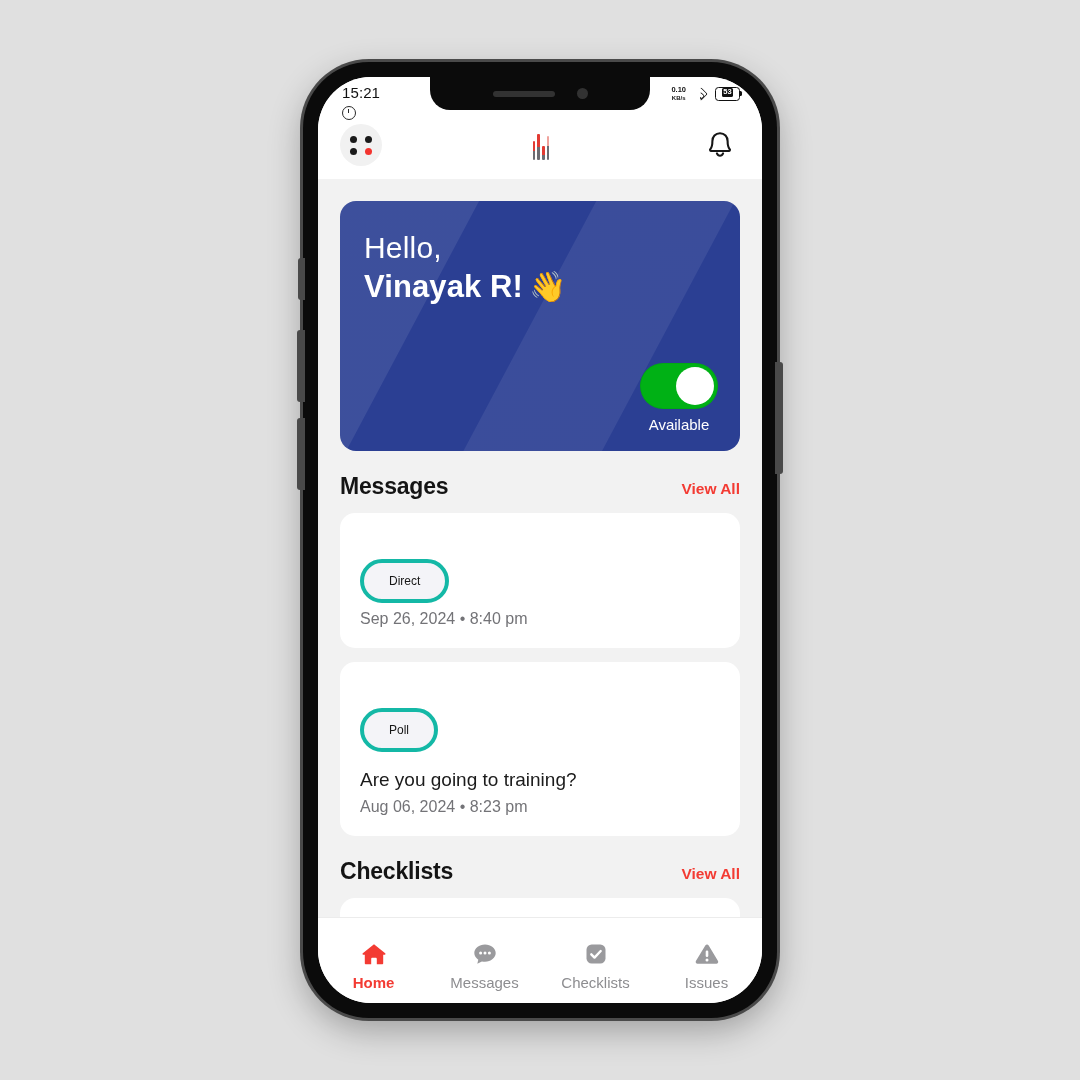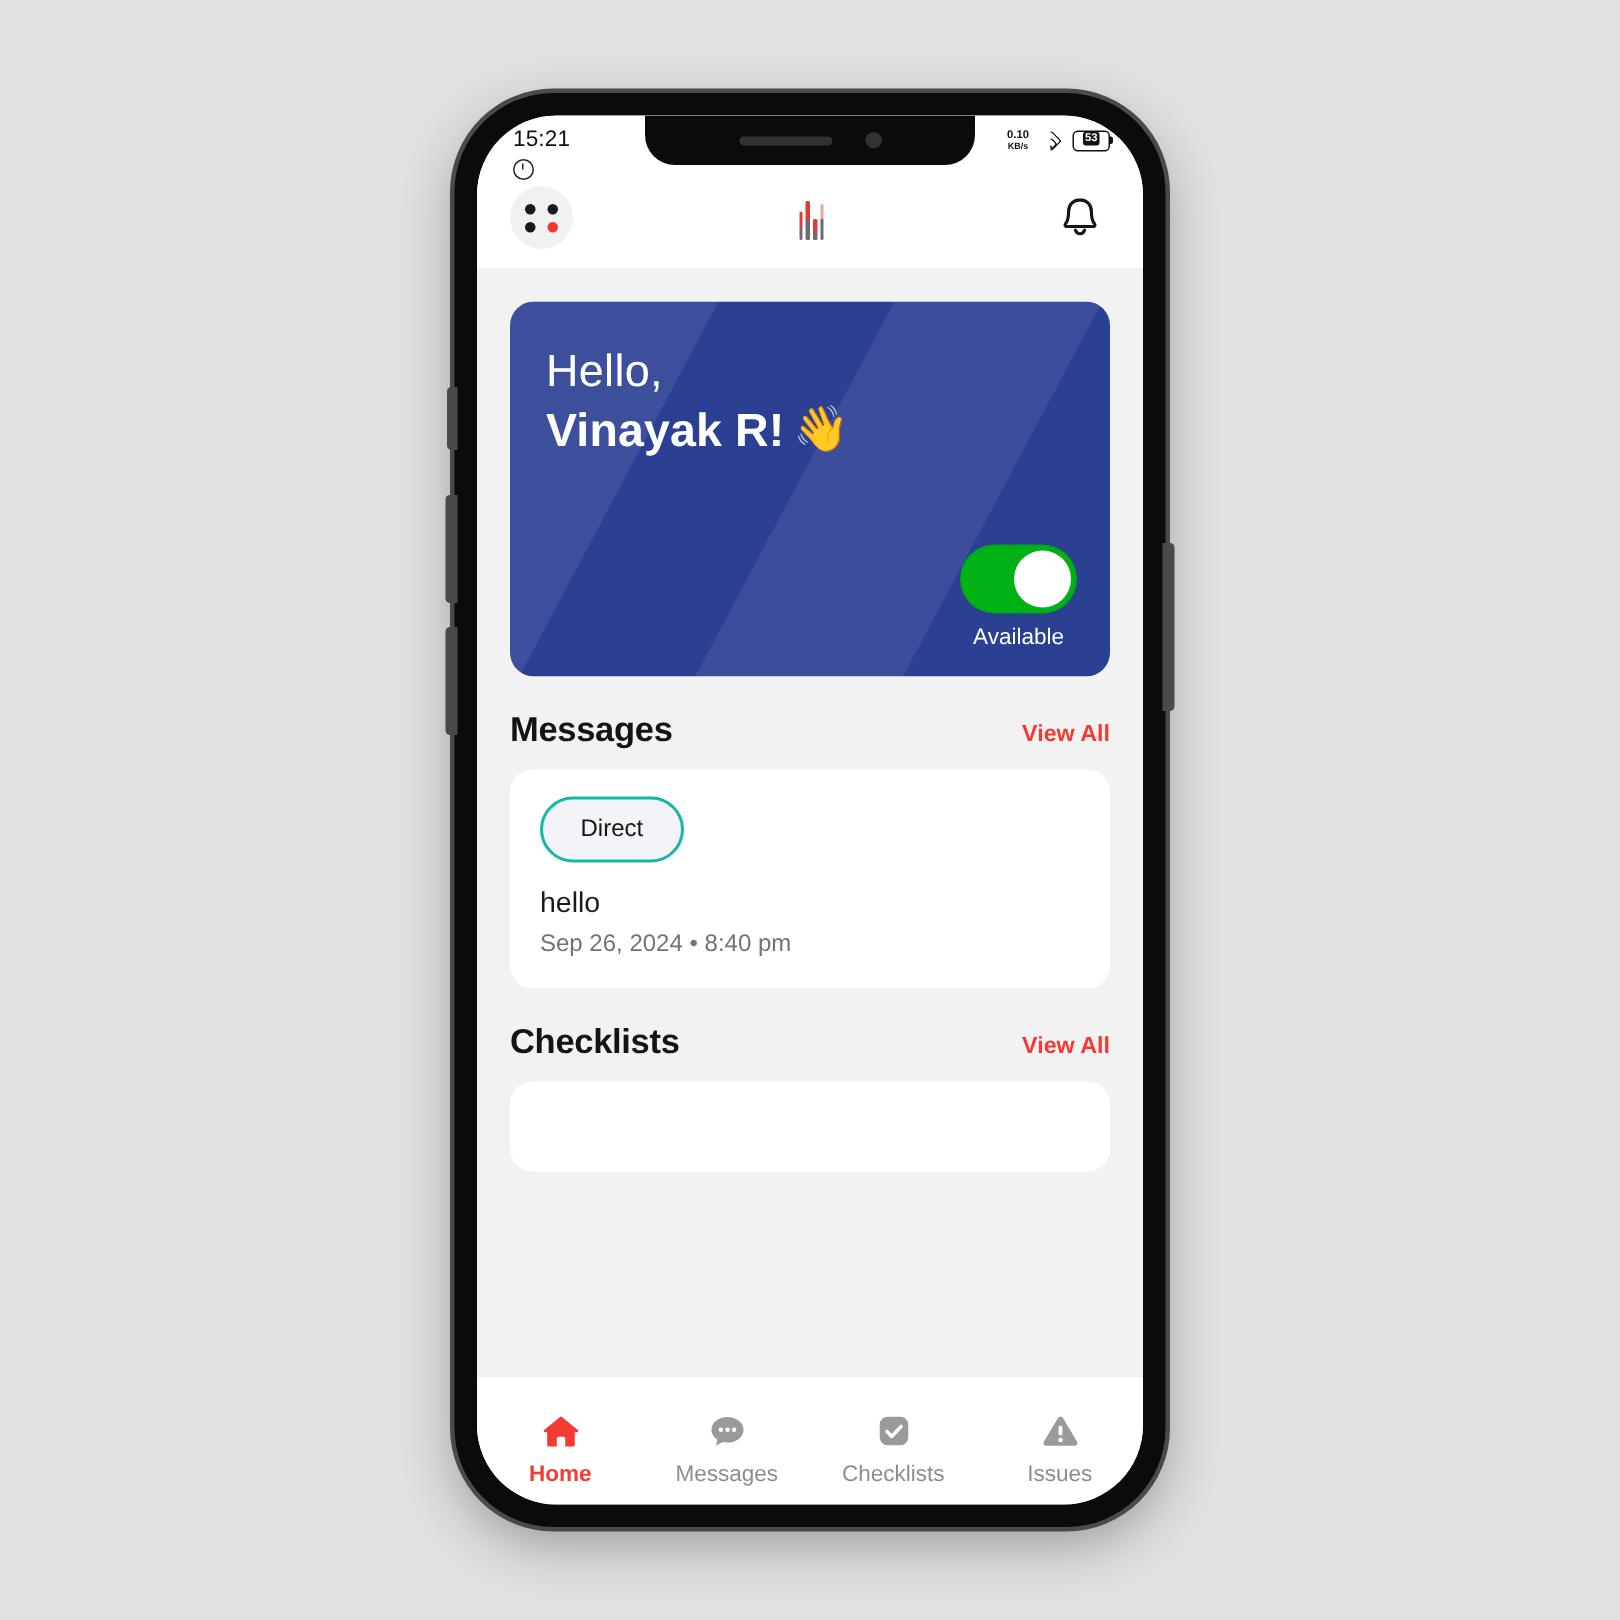--- a/index.html
+++ b/index.html
@@ -198,26 +198,27 @@
 
   .msg-card {
     background: #ffffff;
     border-radius: 15px;
     padding: 18px 20px 20px 20px;
     margin-bottom: 14px;
   }
   .pill {
     display: inline-block;
     background: #f4f4f8;
-    border: 2px solid #14b8a6;
+    border: 4px solid #14b8a6;
     border-radius: 22px;
     padding: 11px 25px;
-    font-size: 16px;
+    font-size: 12px;
     font-weight: 500;
     color: #161616;
+    margin-top: 28px;
   }
   .msg-text { font-size: 19px; color: #1b1b1b; margin-top: 17px; font-weight: 400; }
   .msg-time { font-size: 16px; color: #737377; margin-top: 7px; }
 
   .stub-card { background:#fff; border-radius: 15px; height: 60px; }
 
   
   .bottom-nav {
     flex: none;
     height: 86px;
@@ -325,24 +326,28 @@
         </div>
       </div>
 
       <div class="sec-head">
         <div class="sec-title">Messages</div>
         <div class="sec-link">View All</div>
       </div>
 
       <div class="msg-card">
         <span class="pill">Direct</span>
-        <div class="msg-text">hello</div>
         <div class="msg-time">Sep 26, 2024 • 8:40 pm</div>
       </div>
 
+      <div class="msg-card">
+        <span class="pill">Poll</span>
+        <div class="msg-text">Are you going to training?</div>
+        <div class="msg-time">Aug 06, 2024 • 8:23 pm</div>
+      </div>
 
       <div class="sec-head">
         <div class="sec-title">Checklists</div>
         <div class="sec-link">View All</div>
       </div>
 
       <div class="stub-card"></div>
     </div>
 
     <div class="bottom-nav">

